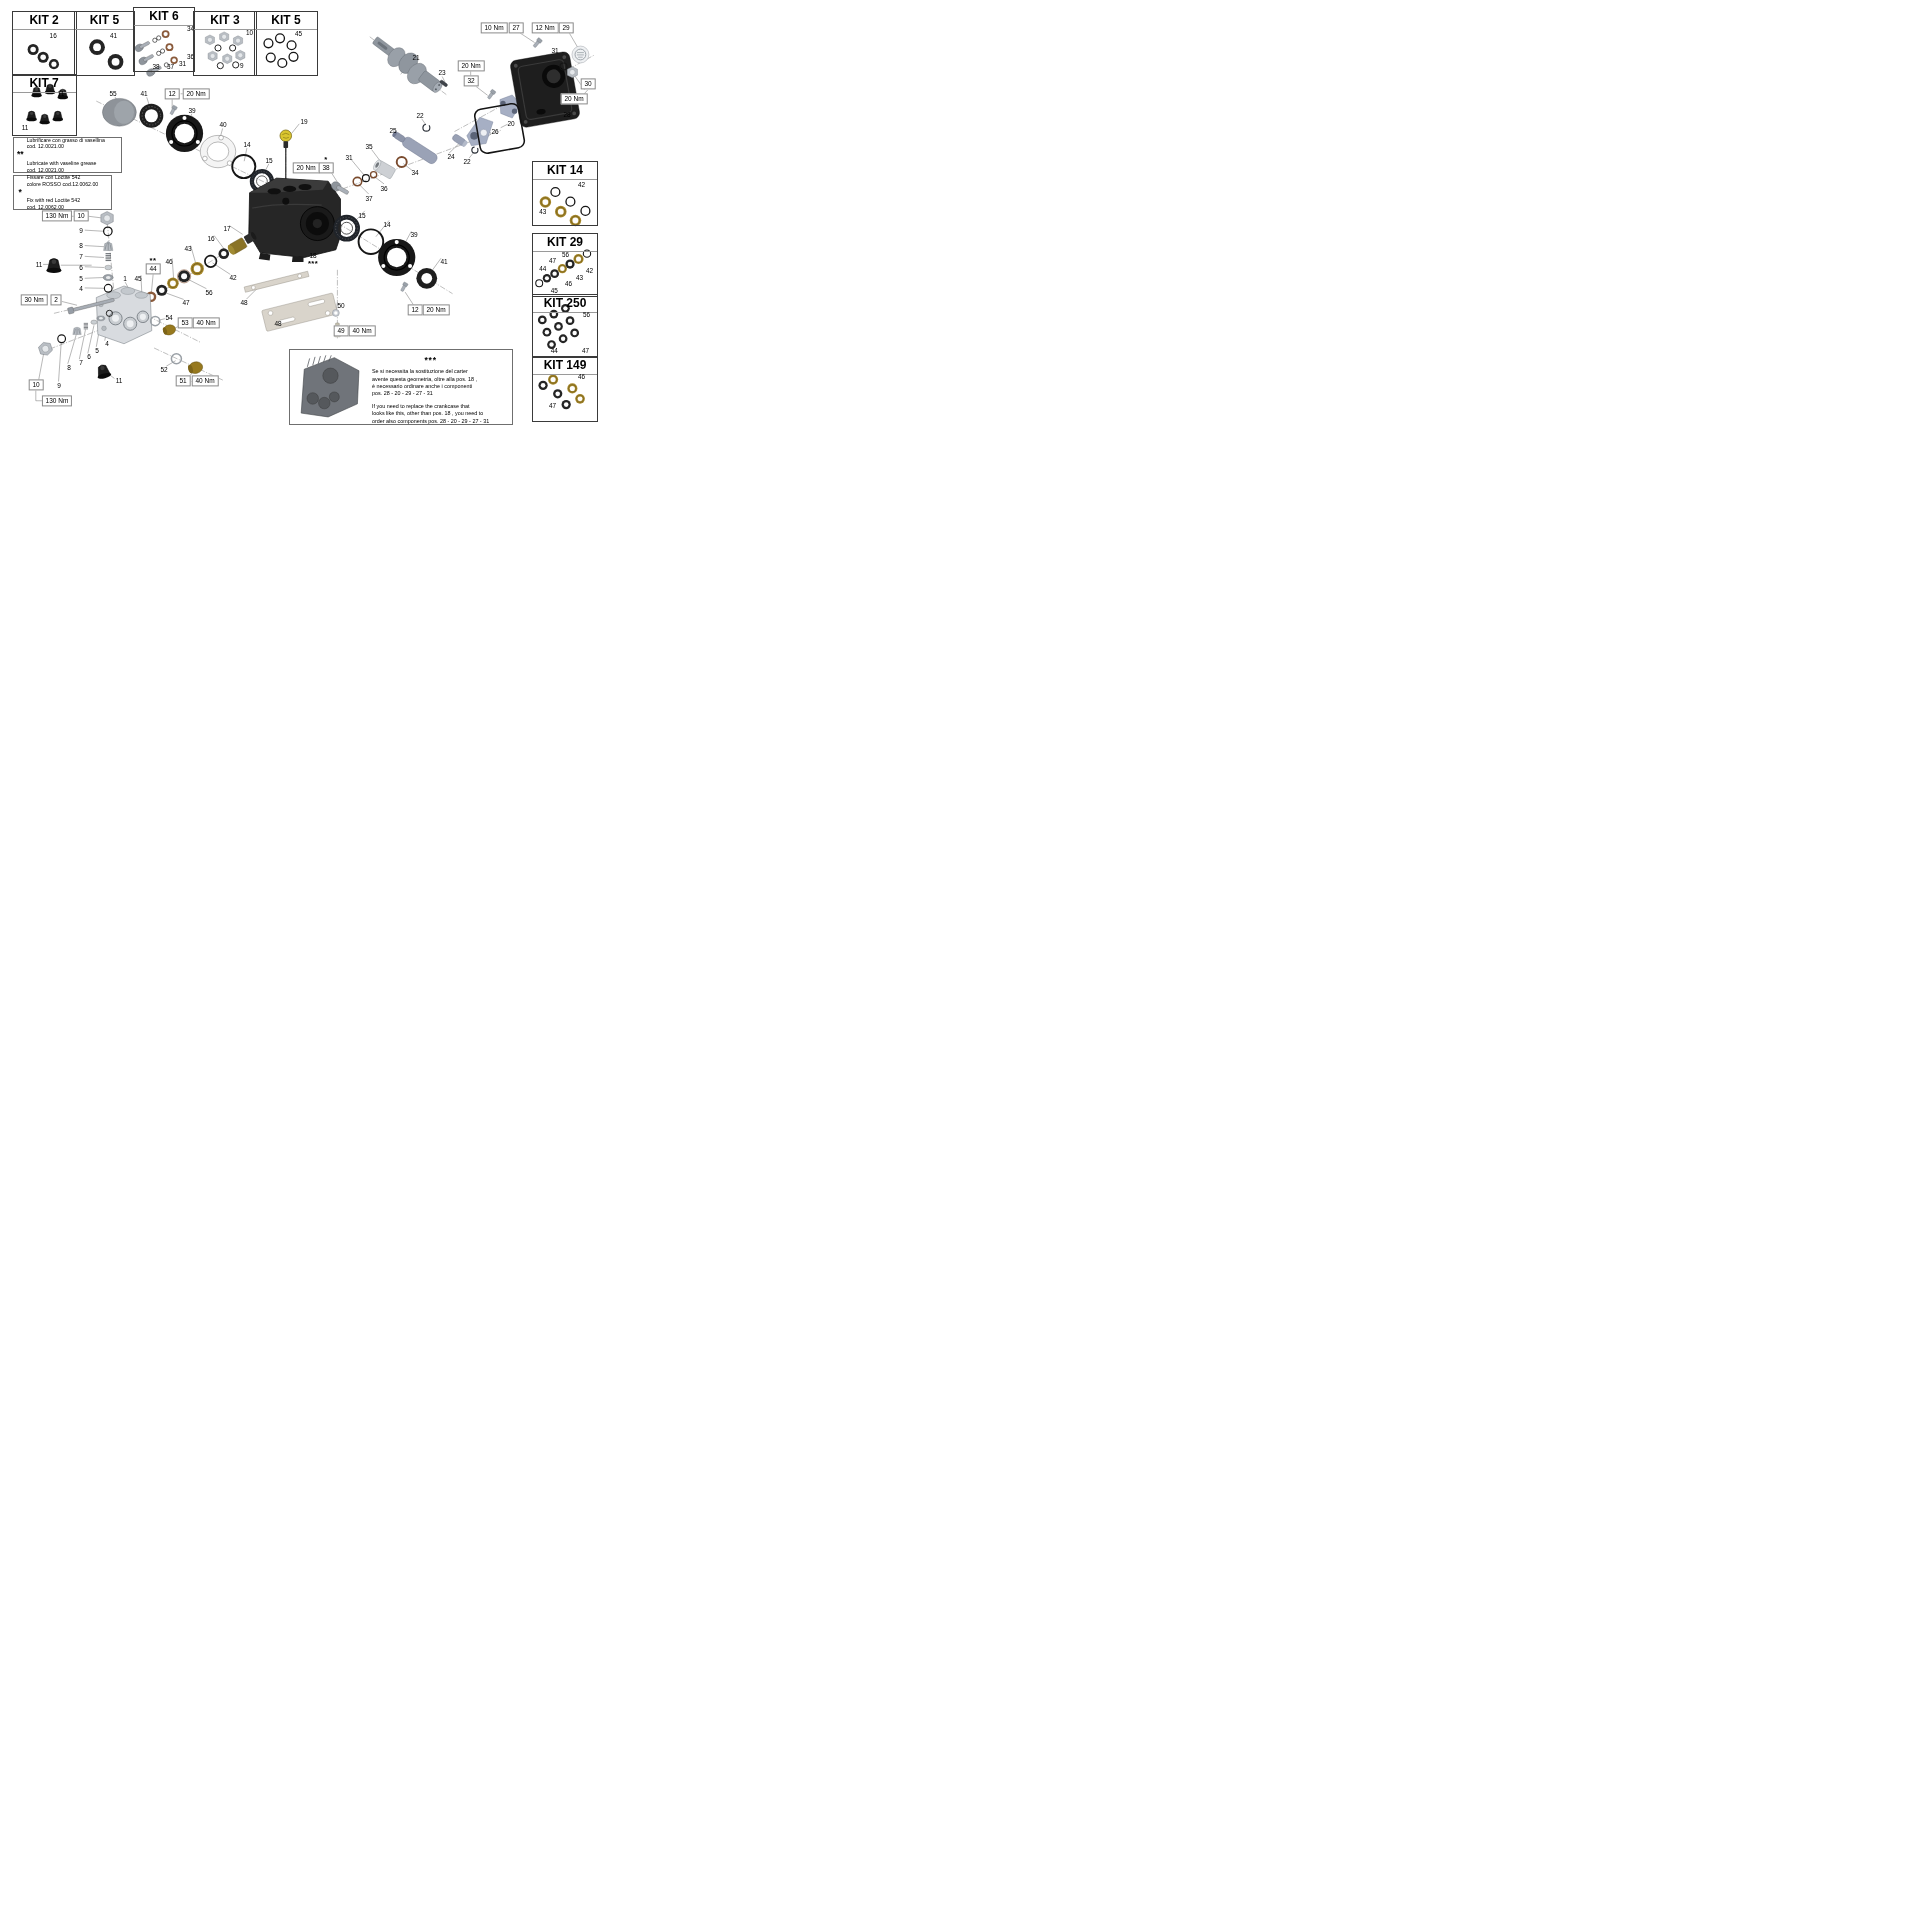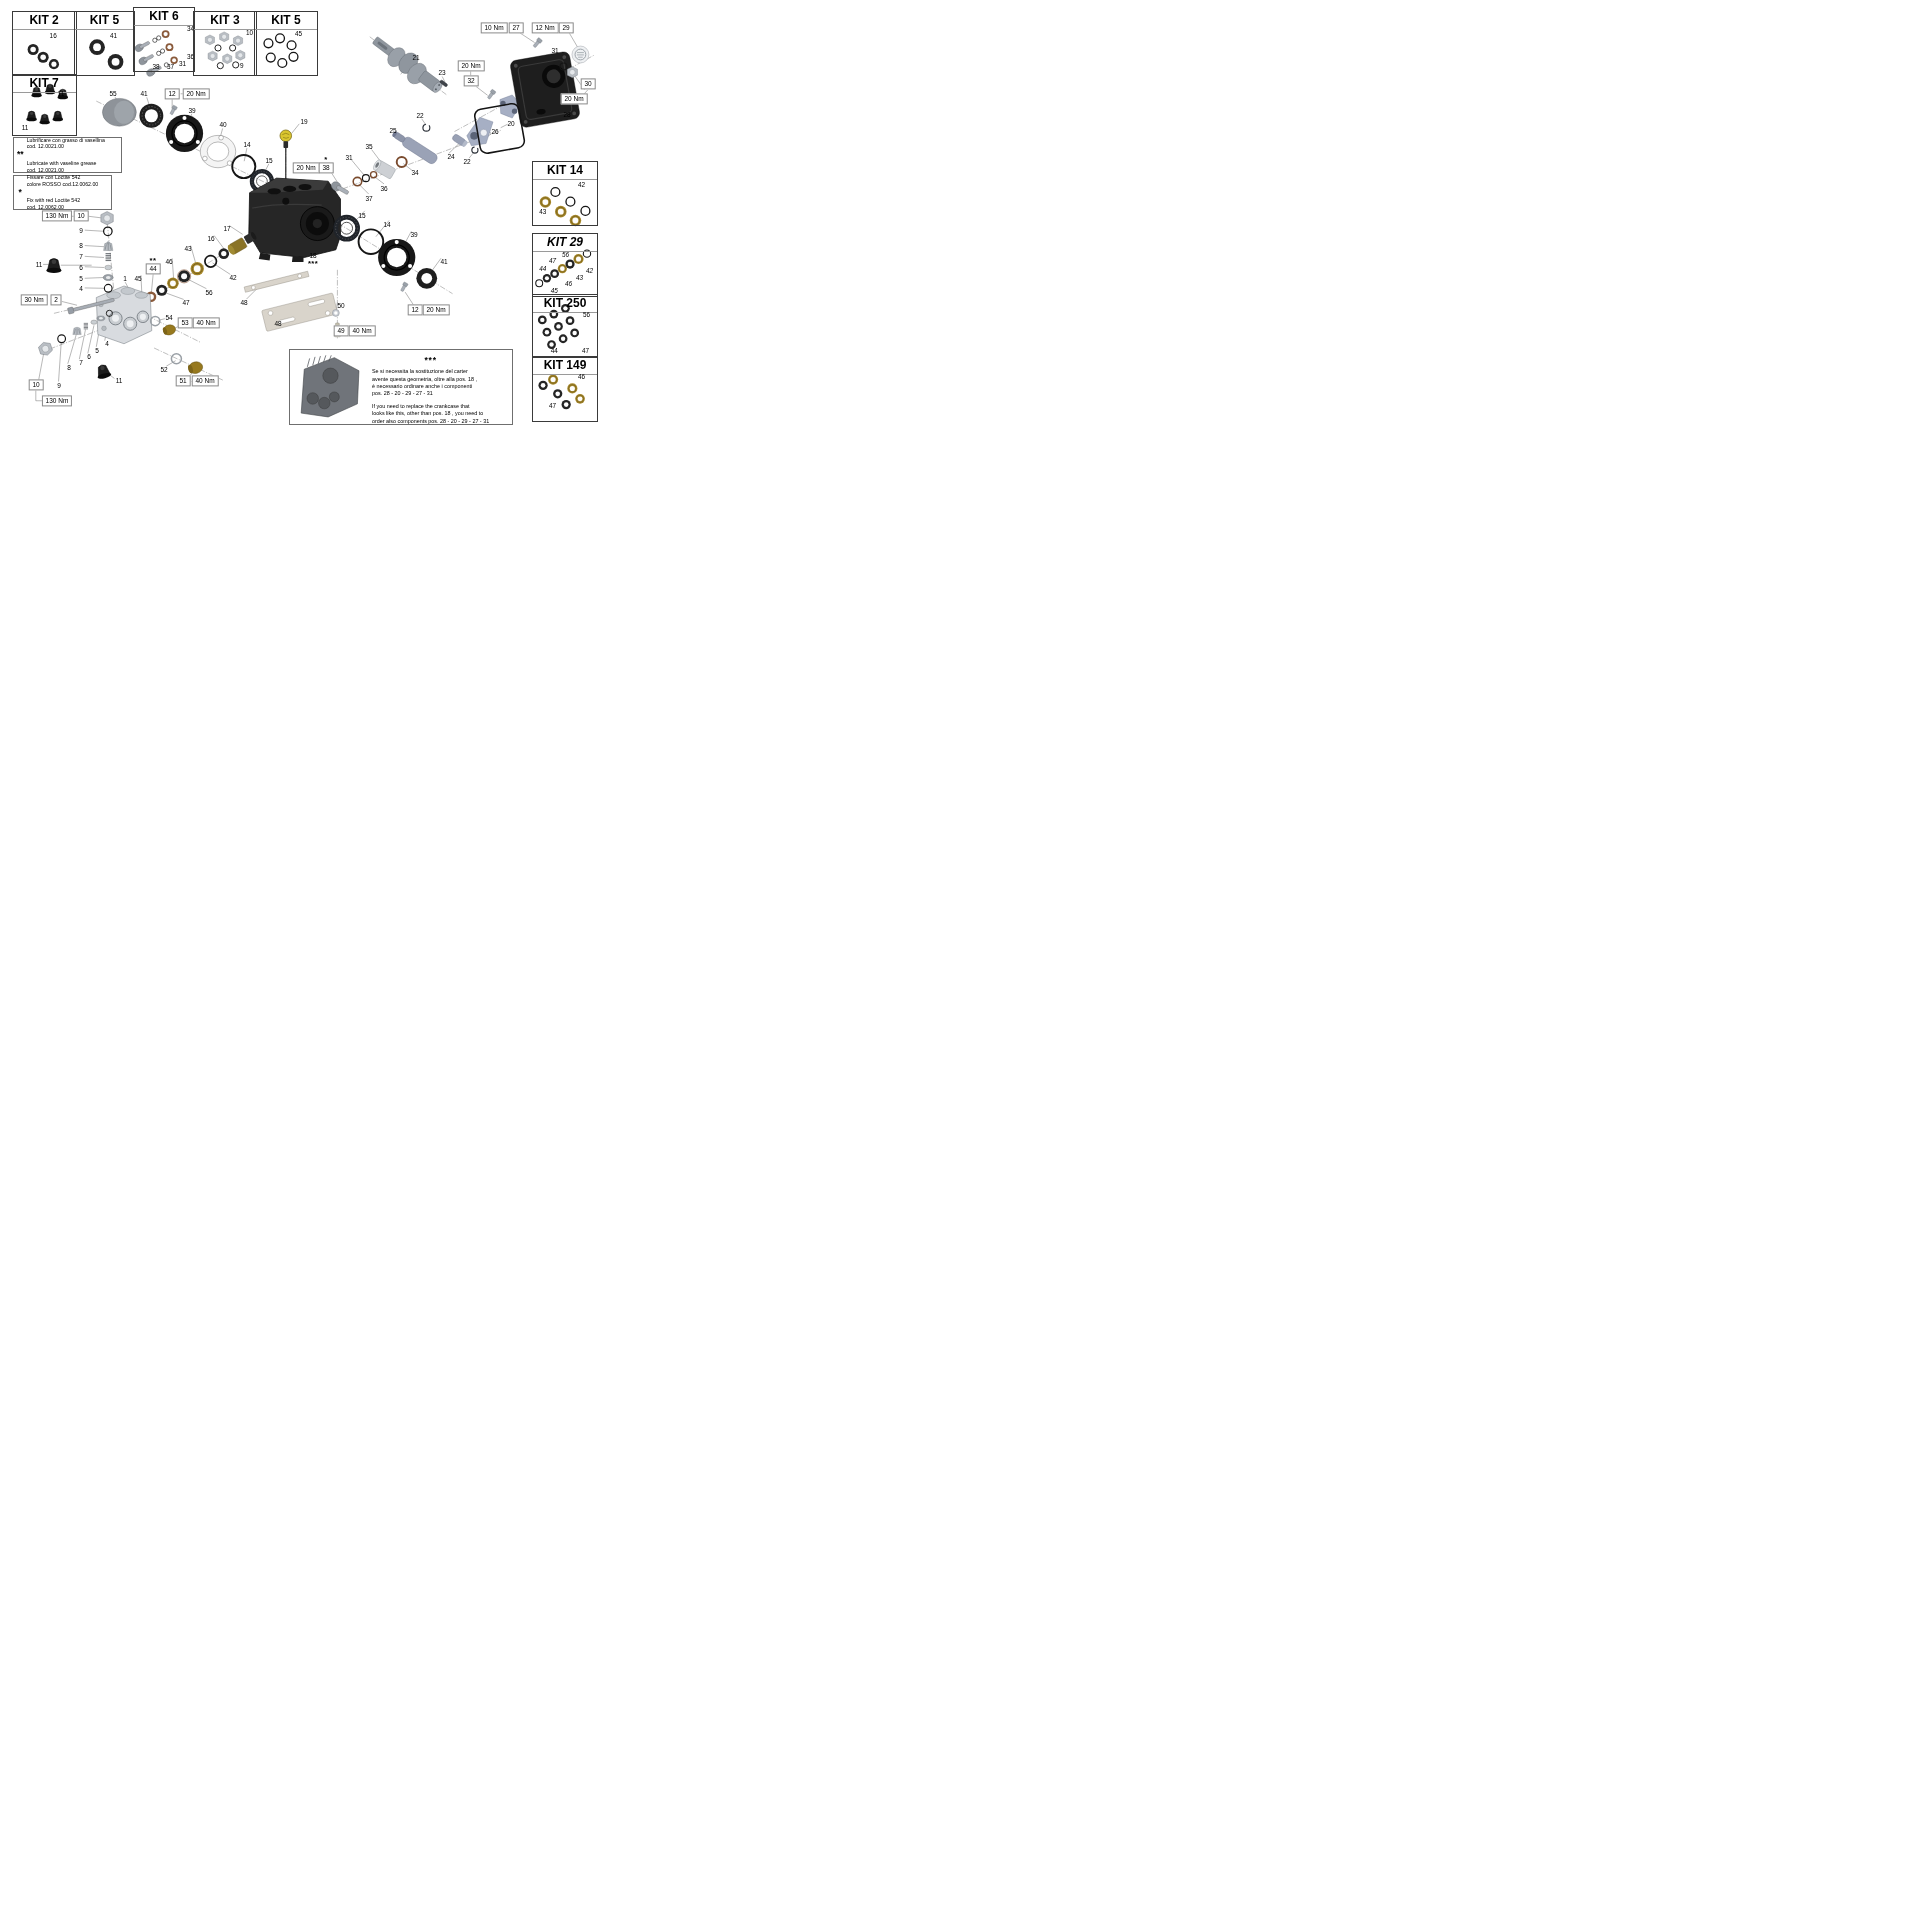--- a/index.html
+++ b/index.html
@@ -577,21 +577,21 @@
     <div class="kit-box" style="left: 11.6px; top: 74px; width: 63px; height: 60px;">
       <div class="kit-title">KIT 7</div>
       <span class="kit-label" style="left: 45px; top: 14.6px;">11</span>
       <span class="kit-label" style="left: 9.2px; top: 49px;">11</span>
     </div>
     <div class="kit-box" style="left: 532px; top: 161px; width: 64px; height: 63px;">
       <div class="kit-title">KIT 14</div>
       <span class="kit-label" style="left: 45px; top: 19px;">42</span>
       <span class="kit-label" style="left: 6.2px; top: 46px;">43</span>
     </div>
-    <div class="kit-box" style="left: 532px; top: 233px; width: 64px; height: 62px; font-style: italic;">
+    <div class="kit-box" style="left: 532px; top: 233px; width: 64px; height: 62px;">
       <div class="kit-title">KIT 29</div>
       <span class="kit-label" style="left: 29px; top: 17px;">56</span>
       <span class="kit-label" style="left: 16px; top: 23px;">47</span>
       <span class="kit-label" style="left: 6.2px; top: 31px;">44</span>
       <span class="kit-label" style="left: 53px; top: 33px;">42</span>
       <span class="kit-label" style="left: 43px; top: 40px;">43</span>
       <span class="kit-label" style="left: 32px; top: 46px;">46</span>
       <span class="kit-label" style="left: 17.7px; top: 53px;">45</span>
     </div>
     <div class="kit-box" style="left: 532px; top: 294px; width: 64px; height: 62px;">

